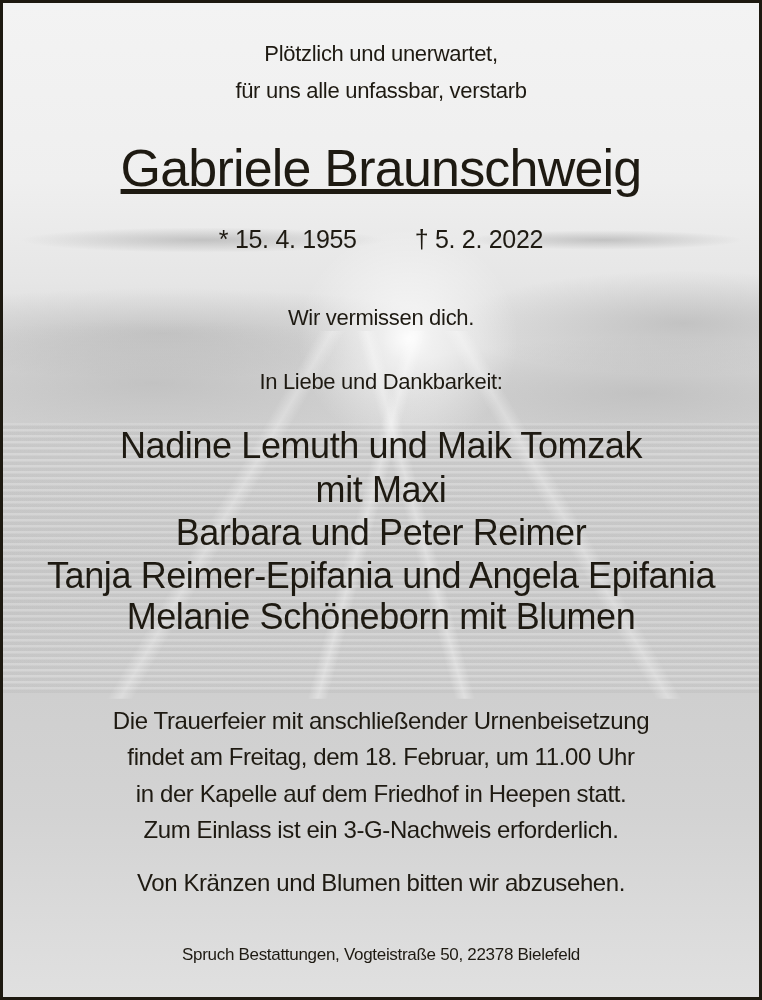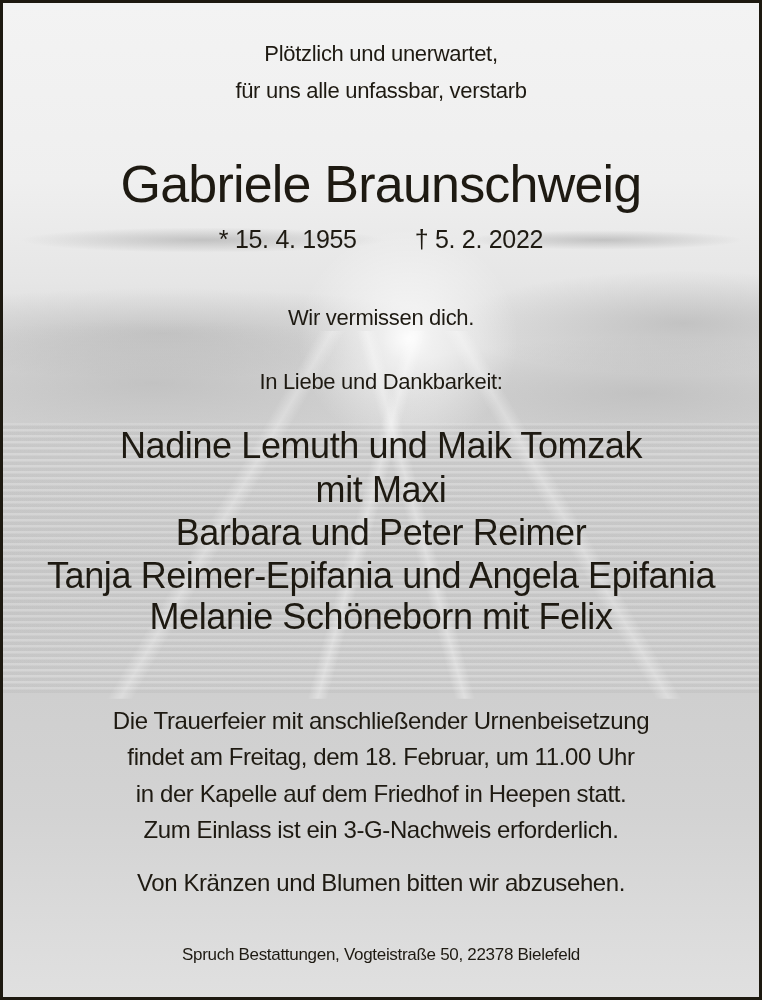--- a/index.html
+++ b/index.html
@@ -65,34 +65,34 @@
   <div class="bg-layer mountains"></div>
   <div class="bg-layer water"></div>
   <div class="bg-layer lower"></div>
   <div class="bg-layer sun"></div>
   <div class="bg-layer rays"></div>
 
   <div class="content">
     <div class="line intro" style="top:38px;">Plötzlich und unerwartet,</div>
     <div class="line intro" style="top:75px;">für uns alle unfassbar, verstarb</div>
 
-    <div class="line name" style="top:151px;">Gabriele Braunschweig</div>
+    <div class="line name" style="top:135px;text-decoration:underline;">Gabriele Braunschweig</div>
 
     <div class="line dates" style="top:222px;">
       <span>* 15. 4. 1955</span><span class="gap"></span><span>† 5. 2. 2022</span>
     </div>
 
     <div class="line small" style="top:302px;">Wir vermissen dich.</div>
     <div class="line small" style="top:366px;">In Liebe und Dankbarkeit:</div>
 
     <div class="line family" style="top:422px;">Nadine Lemuth und Maik Tomzak</div>
     <div class="line family" style="top:466px;">mit Maxi</div>
     <div class="line family" style="top:509px;">Barbara und Peter Reimer</div>
     <div class="line family" style="top:552px;">Tanja Reimer-Epifania und Angela Epifania</div>
-    <div class="line family" style="top:593px;">Melanie Schöneborn mit Felix</div>
+    <div class="line family" style="top:593px;">Melanie Schöneborn mit Blumen</div>
 
     <div class="line info" style="top:704px;">Die Trauerfeier mit anschließender Urnenbeisetzung</div>
     <div class="line info" style="top:740px;">findet am Freitag, dem 18. Februar, um 11.00 Uhr</div>
     <div class="line info" style="top:777px;">in der Kapelle auf dem Friedhof in Heepen statt.</div>
     <div class="line info" style="top:813px;">Zum Einlass ist ein 3-G-Nachweis erforderlich.</div>
 
     <div class="line info" style="top:866px;">Von Kränzen und Blumen bitten wir abzusehen.</div>
 
     <div class="line footer" style="top:942px;">Spruch Bestattungen, Vogteistraße 50, 22378 Bielefeld</div>
   </div>

